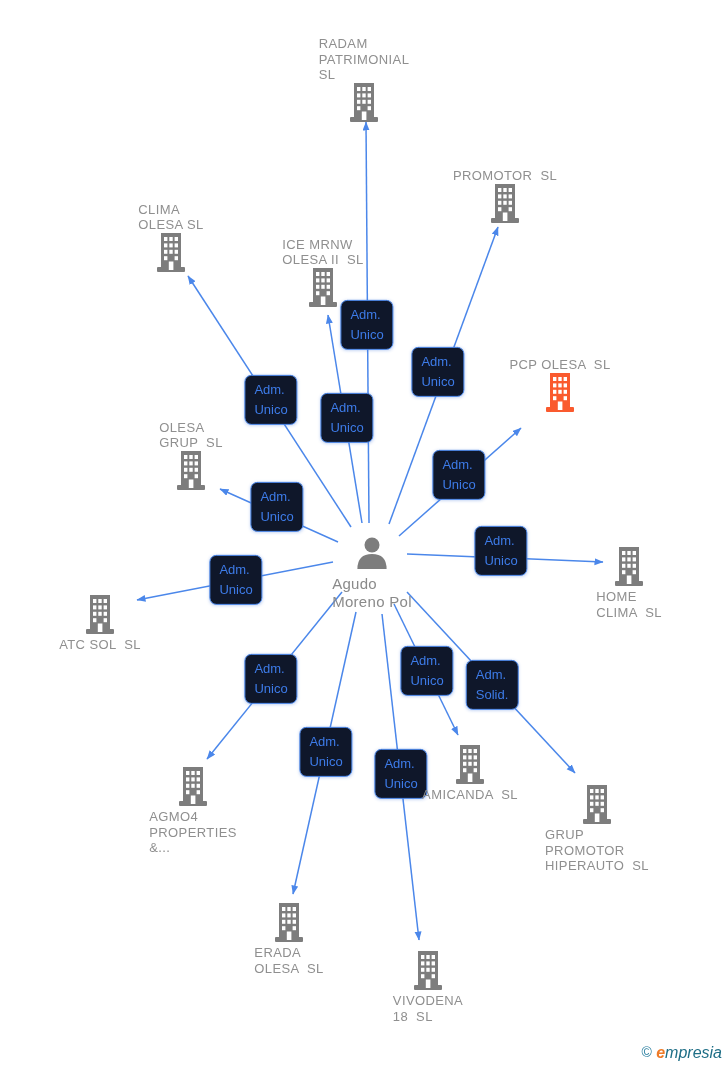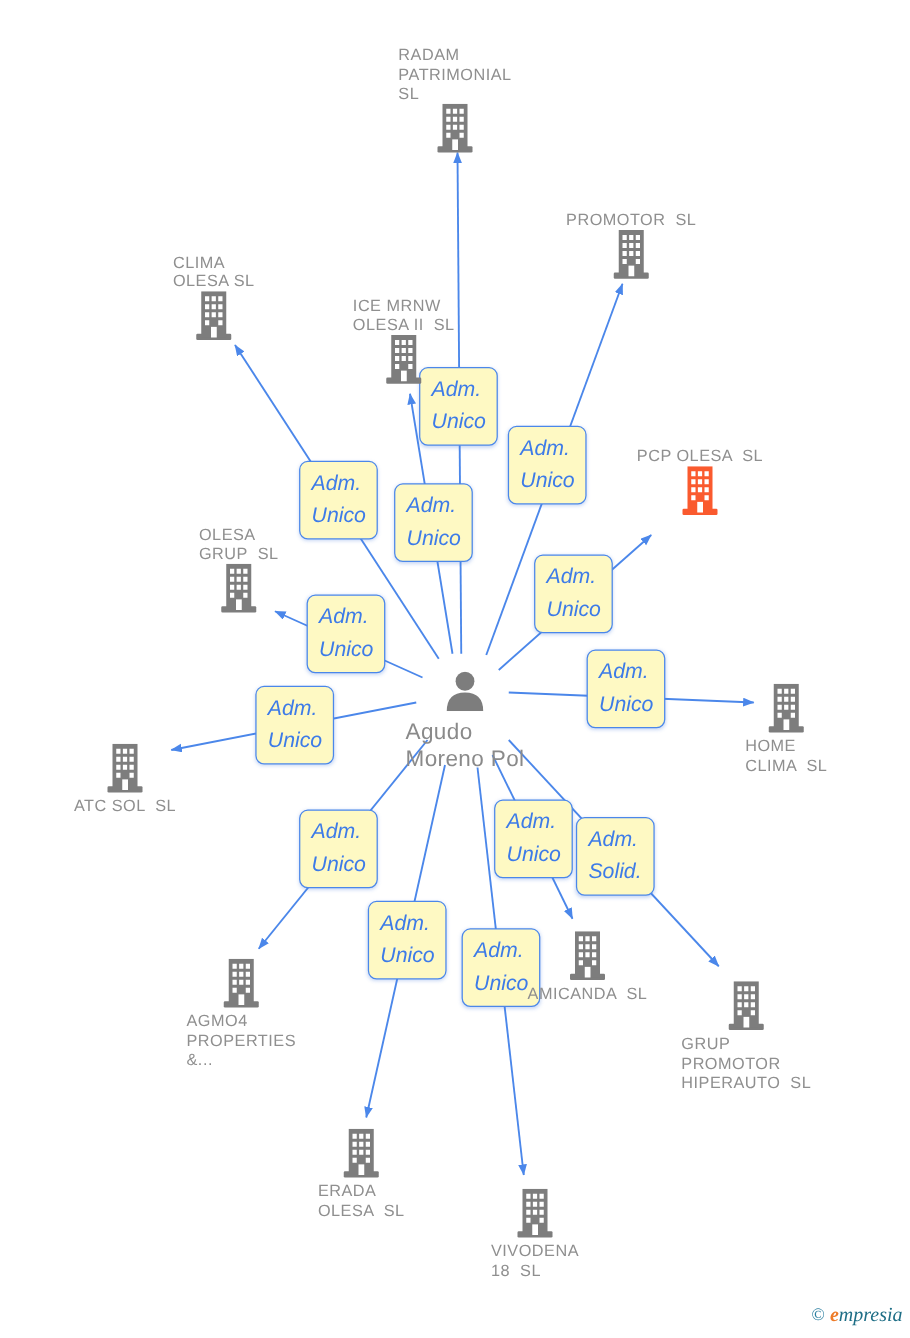--- a/index.html
+++ b/index.html
@@ -15,32 +15,32 @@
   .company .bicon{fill:#7d7d7d;}
   .company.highlight .bicon{fill:#fa5a2e;}
   .person-icon{fill:#7d7d7d;}
   .nlabel{
     position:absolute;left:0;transform:translateX(-50%);
     white-space:pre;text-align:left;color:#8f8f8f;
     font-size:13px;line-height:1.2;letter-spacing:.4px;
   }
   .nlabel.above{bottom:20px;}
   .nlabel.below{top:22px;}
-  .person-label{color:#8a8a8a;font-size:18px;letter-spacing:.3px;top:24px;}
+  .person-label{color:#8a8a8a;font-size:15px;letter-spacing:.3px;top:24px;}
   
   .elabel{
     position:absolute;transform:translate(-50%,-50%);
-    background:#fef9c3;border:1.5px solid #4b87ea;border-radius:7px;
-    padding:4px 9px;color:#3d7be8;font-size:17px;line-height:1.55;
-    white-space:pre;box-shadow:0 1px 3px rgba(66,120,220,.28);font-style:italic;
+    background:#0f172a;border:1.5px solid #4b87ea;border-radius:7px;
+    padding:4px 9px;color:#3d7be8;font-size:13px;line-height:1.55;
+    white-space:pre;box-shadow:0 1px 3px rgba(66,120,220,.28);
   }
   
   .logo{
     position:absolute;right:6px;bottom:8px;
-    font-family:Liberation Serif, serif;font-style:italic;font-size:16px;
+    font-family:Liberation Sans, sans-serif;font-style:italic;font-size:16px;
   }
   .logo .sym{color:#2a7fa0;font-style:normal;font-size:14px;vertical-align:1px;}
   .logo .e{color:#ee7b28;font-weight:bold;}
   .logo .rest{color:#1e6e86;}
 </style>
 </head>
 <body>
 
 <div class="canvas">
 

